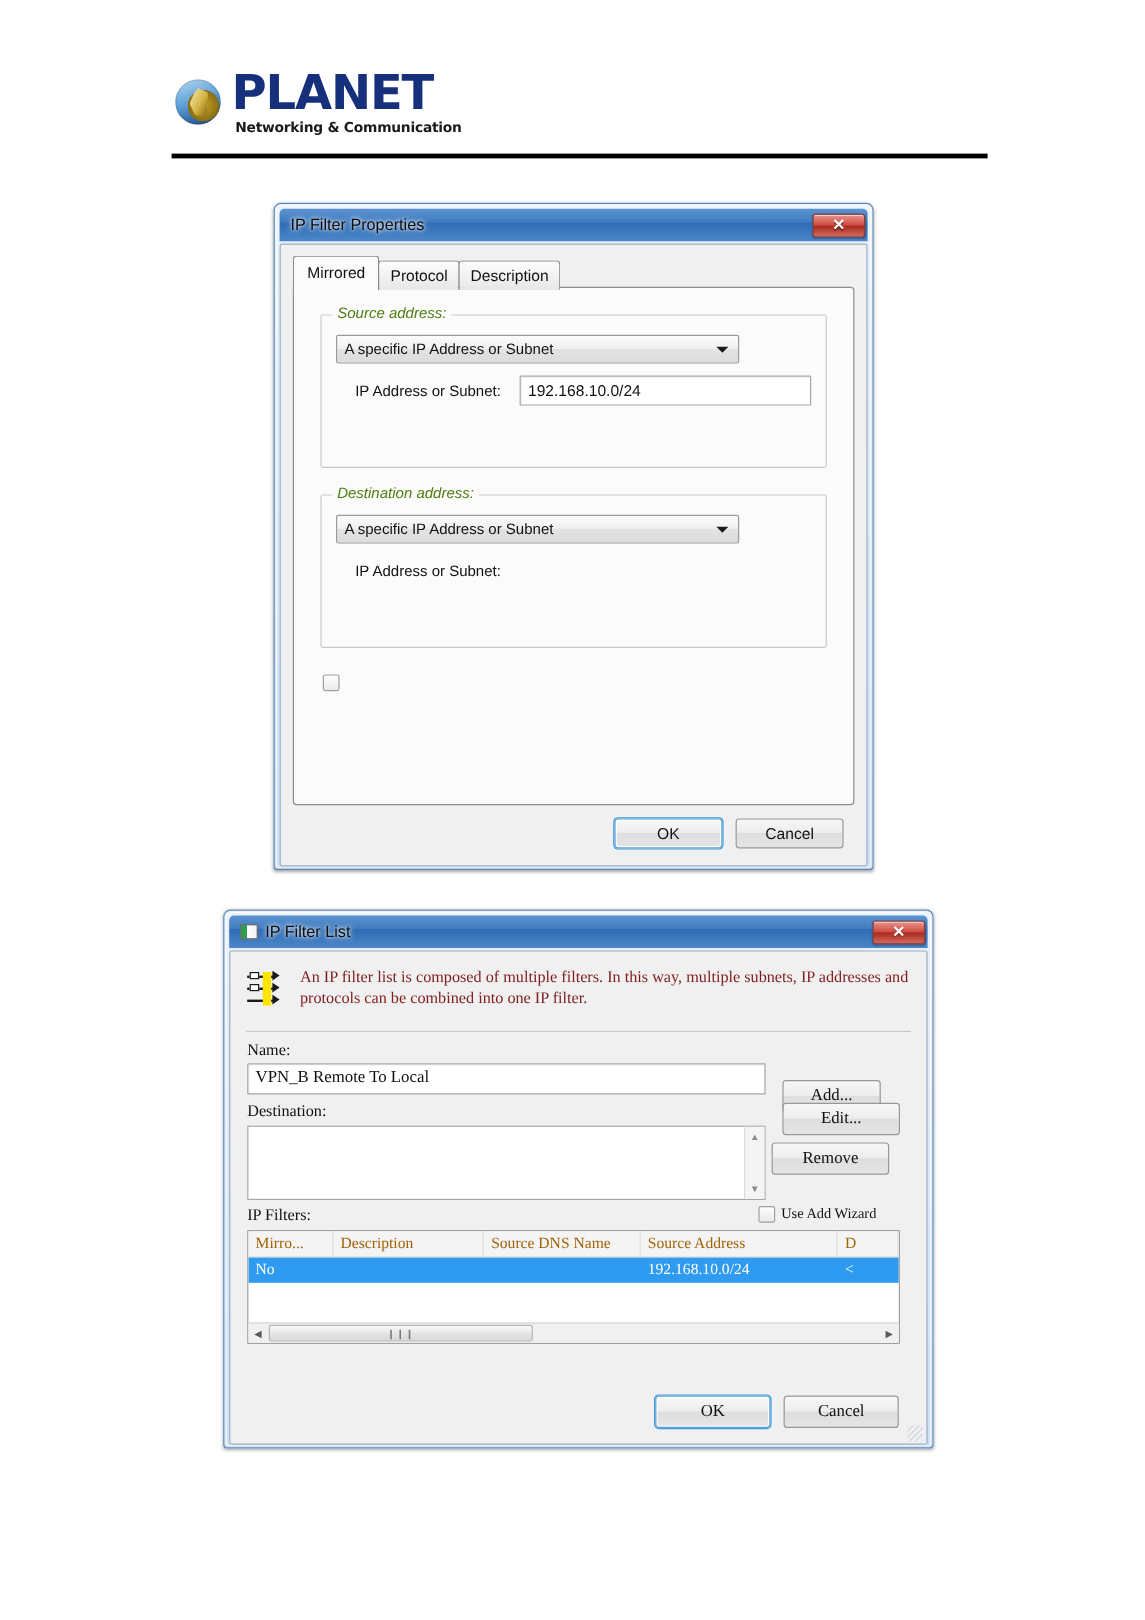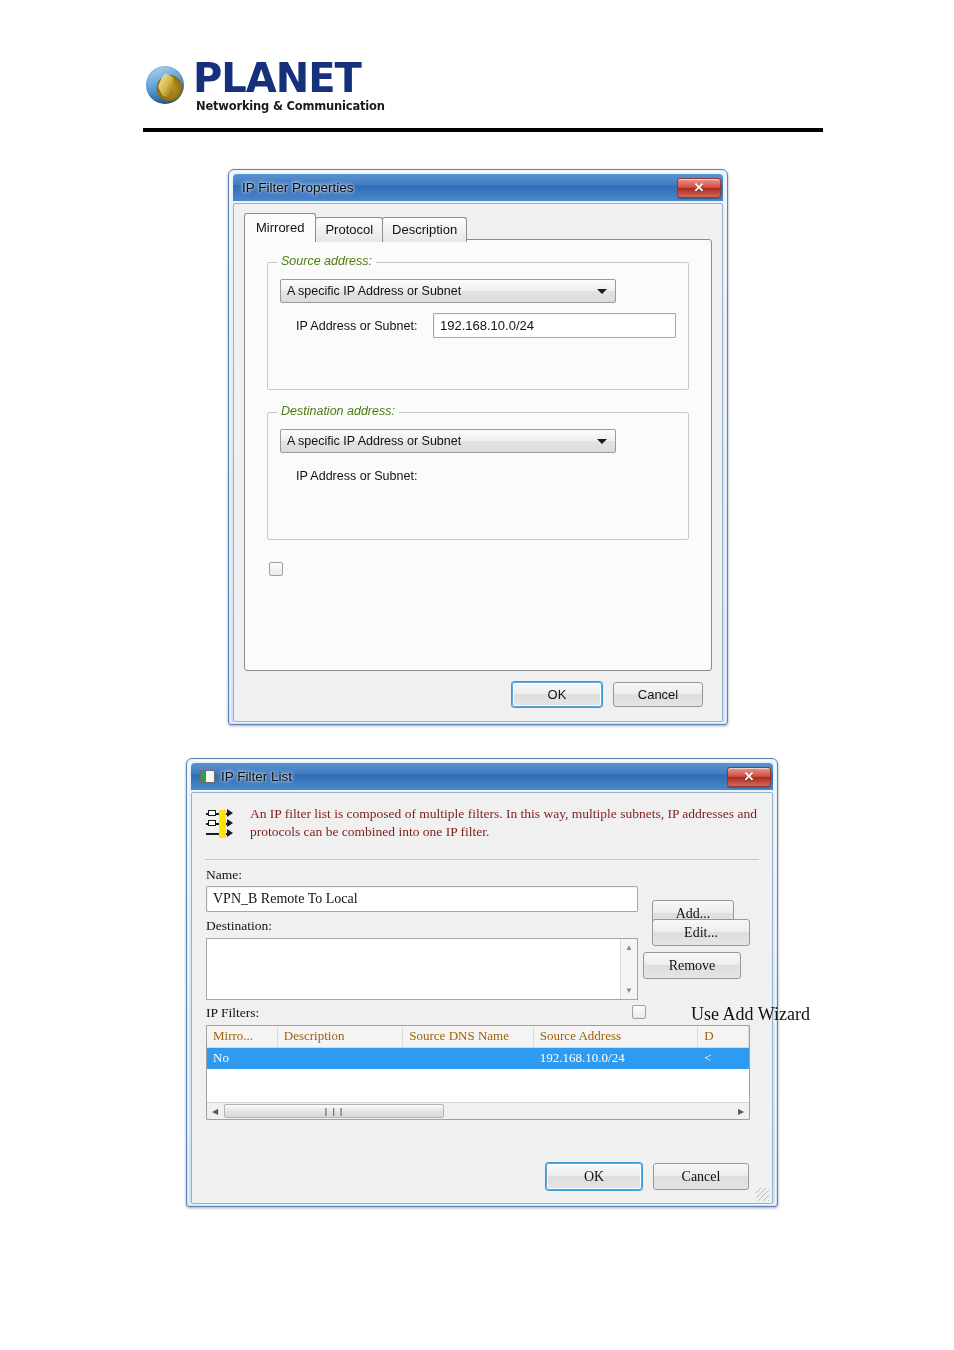--- a/index.html
+++ b/index.html
@@ -330,21 +330,21 @@
       </div>
       <span style="position:absolute; left:5px; top:3px; font-size:13px; color:#111;"></span>
     </div>
 
     <div class="wbtn" style="left:460px; top:107px; width:82px; height:27px; font-size:14px;">Add...</div>
     <div class="wbtn" style="left:460px; top:126px; width:98px; height:27px; font-size:14px;">Edit...</div>
     <div class="wbtn" style="left:440px; top:159px; width:98px; height:27px; font-size:14px;margin-left:11px;">Remove</div>
 
     <span class="wlabel" style="left:14px; top:212px; font-size:13.5px;">IP Filters:</span>
     <div class="wcheck" style="left:440px; top:212px;"></div>
-    <span class="wlabel" style="left:459px; top:211px; font-size:18px;margin-left:40px;">Use Add Wizard</span>
+    <span class="wlabel" style="left:459px; top:211px; font-size:12px;">Use Add Wizard</span>
 
     <div class="listview" style="left:14px; top:232px; width:544px; height:95px;">
       <div class="lv-head">
         <div class="col" style="width:71px;">Mirro...</div>
         <div class="col" style="width:126px;">Description</div>
         <div class="col" style="width:131px;">Source DNS Name</div>
         <div class="col" style="width:165px;">Source Address</div>
         <div class="col" style="width:51px;">D</div>
       </div>
       <div class="lv-row">

